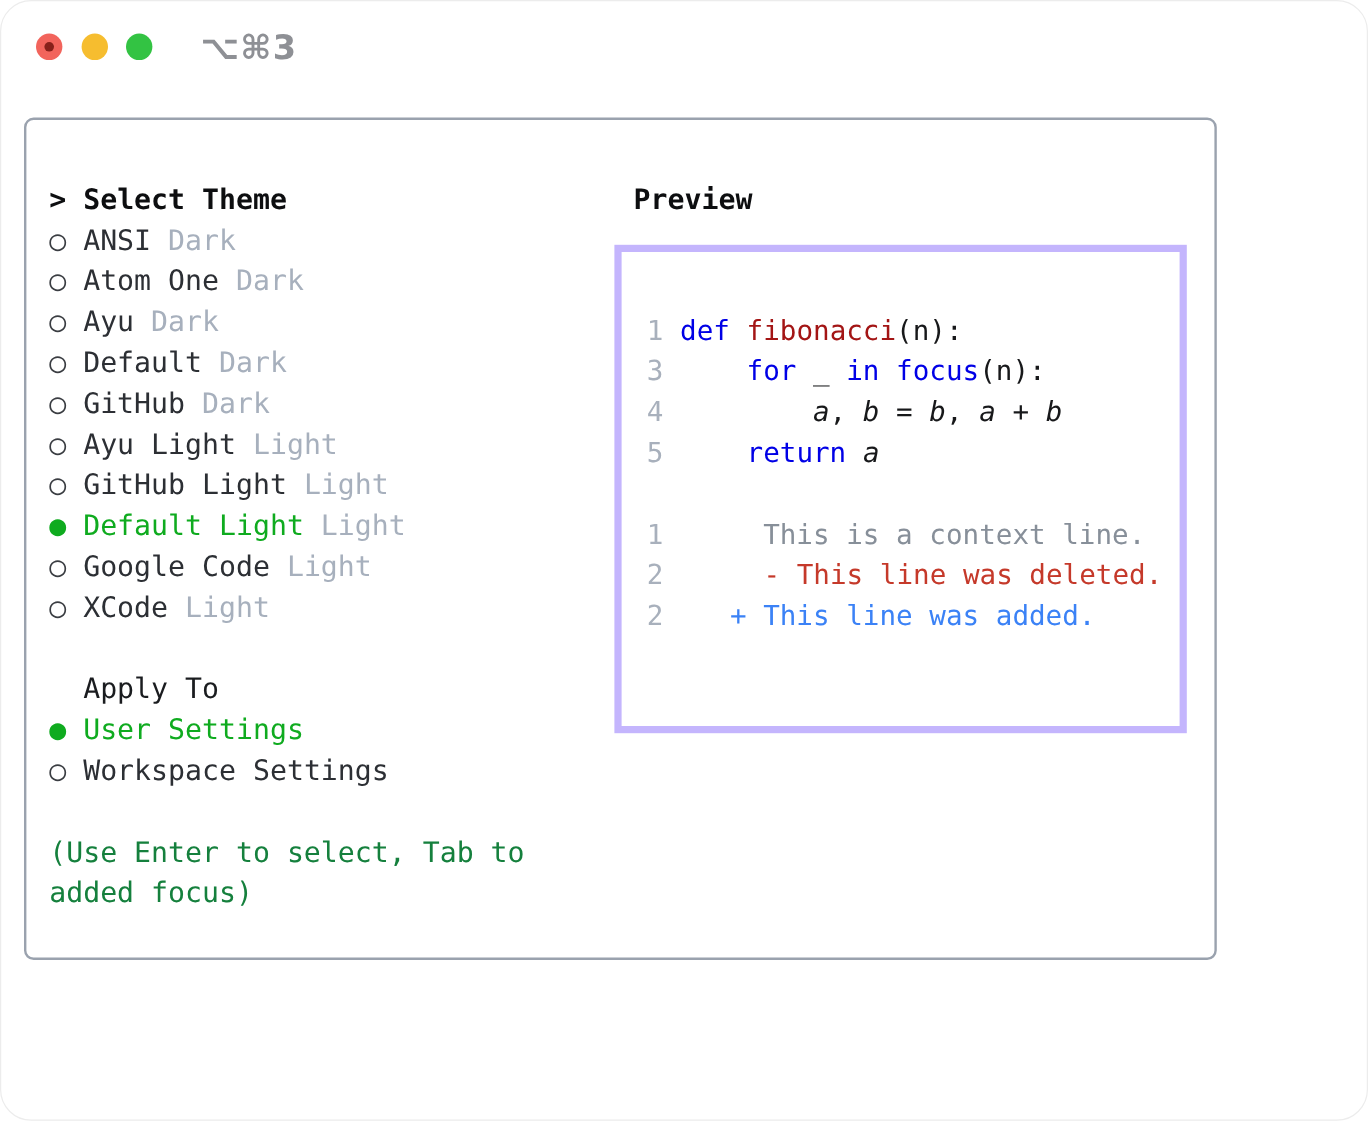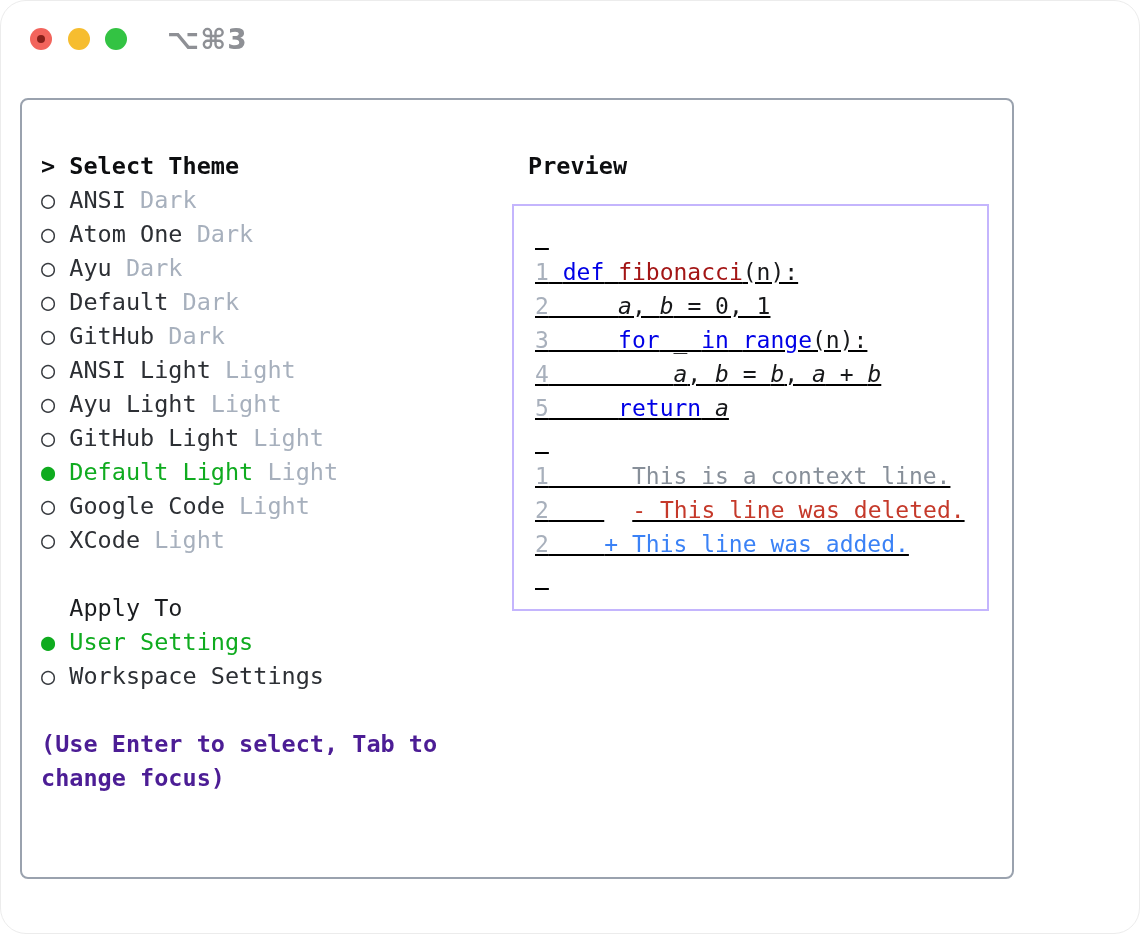--- a/index.html
+++ b/index.html
@@ -12,38 +12,38 @@
   .tl{position:absolute;top:27px;width:22px;height:22px;border-radius:50%;}
   .tl-close{left:29px;background:#f2645c;}
   .tl-close .dot{position:absolute;left:7px;top:7px;width:8px;height:8px;
                  border-radius:50%;background:#87201a;}
   .tl-min{left:67px;background:#f6bd2f;}
   .tl-zoom{left:104px;background:#33c343;}
   .shortcut{position:absolute;left:166px;top:22px;font-size:28px;font-weight:bold;
             color:#8e9095;font-family:"DejaVu Sans","Liberation Sans",sans-serif;
             letter-spacing:1px;}
   
-  .panel{position:absolute;left:19px;top:97px;width:994px;height:781px;
+  .panel{position:absolute;left:19px;top:97px;width:994px;height:702px;
          border:2px solid #9aa2ae;border-radius:8px;background:#ffffff;
          box-sizing:border-box;}
   
   .left-col{position:absolute;left:19px;top:49px;font-size:23.5px;color:#2c2f34;}
   .row{height:34px;line-height:34px;white-space:pre;}
   .hdr{font-weight:bold;color:#0d0e10;}
   .marker{color:#3a3d42;}
   .suffix{color:#a7b0bd;}
   .sel .marker,.sel .name{color:#0fab1f;}
-  .help{color:#4c1d95;font-weight:bold;}
+  .help{color:#15803d;}
   
   .preview-hdr{position:absolute;left:466px;top:49px;font-size:23.5px;
                height:34px;line-height:34px;font-weight:bold;color:#0d0e10;
                white-space:pre;margin-left:40px;}
   .preview-box{position:absolute;left:490px;top:104px;width:477px;height:407px;
-               border:2px solid #c4b5fd;background:#ffffff;box-sizing:border-box;
-               padding:15px 0 0 21px;overflow:hidden;text-decoration:underline;}
+               border:6px solid #c4b5fd;background:#ffffff;box-sizing:border-box;
+               padding:15px 0 0 21px;overflow:hidden;}
   .pline{height:34px;line-height:34px;white-space:pre;font-size:23px;color:#17181a;}
   .ln{color:#a8b0bc;}
   .seg-kw{color:#0000e6;}
   .seg-fn{color:#a31515;}
   .seg-v{font-style:italic;color:#17181a;}
   .seg-ctx{color:#878f99;}
   .seg-del{color:#c5392a;margin-left:28px;}
   .seg-add{color:#3b82f6;}
 </style>
 </head>
@@ -63,47 +63,45 @@
   <div class="panel">
 
     <div class="left-col">
       <div class="row hdr"><span>&gt;</span><span> </span><span>Select Theme</span></div>
       <div id="theme-list">
           <div class="row"><span class="marker">○</span><span class="name"> ANSI</span><span class="suffix"> Dark</span></div>
           <div class="row"><span class="marker">○</span><span class="name"> Atom One</span><span class="suffix"> Dark</span></div>
           <div class="row"><span class="marker">○</span><span class="name"> Ayu</span><span class="suffix"> Dark</span></div>
           <div class="row"><span class="marker">○</span><span class="name"> Default</span><span class="suffix"> Dark</span></div>
           <div class="row"><span class="marker">○</span><span class="name"> GitHub</span><span class="suffix"> Dark</span></div>
-          <div class="row"><span class="marker">○</span><span class="name"> ANSI Light</span><span class="suffix"> Light</span></div>
           <div class="row"><span class="marker">○</span><span class="name"> Ayu Light</span><span class="suffix"> Light</span></div>
           <div class="row"><span class="marker">○</span><span class="name"> GitHub Light</span><span class="suffix"> Light</span></div>
           <div class="row sel"><span class="marker">●</span><span class="name"> Default Light</span><span class="suffix"> Light</span></div>
           <div class="row"><span class="marker">○</span><span class="name"> Google Code</span><span class="suffix"> Light</span></div>
           <div class="row"><span class="marker">○</span><span class="name"> XCode</span><span class="suffix"> Light</span></div>
         </div>
       <div class="row"> </div>
       <div class="row">  <span style="color:#1a1c1f;">Apply To</span></div>
       <div id="apply-list">
           <div class="row sel"><span class="marker">●</span><span class="name"> User Settings</span></div>
           <div class="row"><span class="marker">○</span><span class="name"> Workspace Settings</span></div>
         </div>
       <div class="row"> </div>
       <div id="help-lines">
           <div class="row help">(Use Enter to select, Tab to</div>
-          <div class="row help">change focus)</div>
+          <div class="row help">added focus)</div>
         </div>
     </div>
 
     <div class="preview-hdr">Preview</div>
 
     <div class="preview-box" id="preview-box">
         <div class="pline"><span class="ln"> </span></div>
         <div class="pline"><span class="ln">1</span><span> </span><span class="seg-kw">def</span><span> </span><span class="seg-fn">fibonacci</span><span>(n):</span></div>
-        <div class="pline"><span class="ln">2</span><span>     </span><span class="seg-v">a</span><span>, </span><span class="seg-v">b</span><span> = 0, 1</span></div>
-        <div class="pline"><span class="ln">3</span><span>     </span><span class="seg-kw">for</span><span> _ </span><span class="seg-kw">in</span><span> </span><span class="seg-kw">range</span><span>(n):</span></div>
+        <div class="pline"><span class="ln">3</span><span>     </span><span class="seg-kw">for</span><span> _ </span><span class="seg-kw">in</span><span> </span><span class="seg-kw">focus</span><span>(n):</span></div>
         <div class="pline"><span class="ln">4</span><span>         </span><span class="seg-v">a</span><span>, </span><span class="seg-v">b</span><span> = </span><span class="seg-v">b</span><span>, </span><span class="seg-v">a</span><span> + </span><span class="seg-v">b</span></div>
         <div class="pline"><span class="ln">5</span><span>     </span><span class="seg-kw">return</span><span> </span><span class="seg-v">a</span></div>
         <div class="pline"><span class="ln"> </span></div>
         <div class="pline"><span class="ln">1</span><span class="seg-ctx">      This is a context line.</span></div>
         <div class="pline"><span class="ln">2</span><span>    </span><span class="seg-del">- This line was deleted.</span></div>
         <div class="pline"><span class="ln">2</span><span>    </span><span class="seg-add">+ This line was added.</span></div>
         <div class="pline"><span class="ln"> </span></div>
       </div>
 
   </div>

